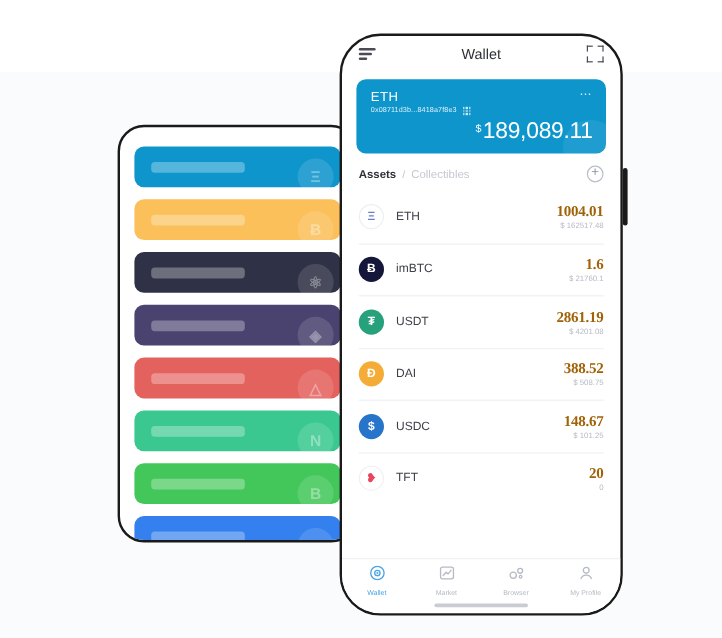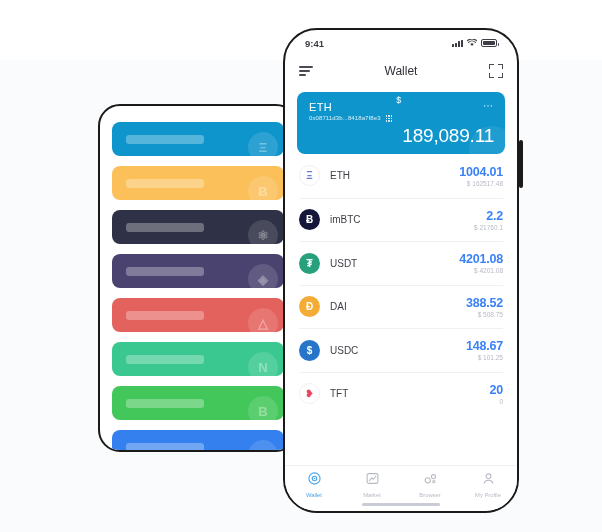--- a/index.html
+++ b/index.html
@@ -110,21 +110,21 @@
   .bc-addr-row { display: flex; align-items: center; gap: 5px; margin-top: 2px; }
   .bc-addr { font-size: 6px; color: rgba(255,255,255,0.85); letter-spacing: .1px; }
   .qr-mini { display: grid; grid-template-columns: repeat(3,1.6px); grid-gap: 1px; }
   .qr-mini i { display:block; width:1.6px; height:1.6px; background: rgba(255,255,255,0.8); }
   .bc-dots { position: absolute; right: 11px; top: 11px; font-size: 10px; color: rgba(255,255,255,0.85); letter-spacing: 1px; line-height: 6px; }
   .bc-amount-row {
     position: absolute; right: 11px; bottom: 7px;
     display: flex; align-items: flex-start;
   }
   .bc-cur { font-size: 9px; margin-top: 3px; margin-right: 1px; }
-  .bc-amount { font-size: 19px; font-weight: 500; letter-spacing: -.2px; margin-top: 33px; }
+  .bc-amount { font-size: 19px; font-weight: 500; letter-spacing: -.2px; }
   .bc-watermark {
     position: absolute; right: -10px; bottom: -18px;
     width: 46px; height: 46px; border-radius: 50%;
     background: rgba(255,255,255,0.08);
   }
 
   
   .tabs-row {
     display: flex; align-items: center; justify-content: space-between;
     padding: 10px 14px 7px 14px;
@@ -155,21 +155,21 @@
     overflow: hidden;
   }
   .coin-eth { background: #ffffff; border: 1px solid #eceef2; }
   .coin-imbtc { background: #15173a; }
   .coin-usdt { background: #26a17b; }
   .coin-dai { background: #f5ac37; }
   .coin-usdc { background: #2775ca; }
   .coin-tft { background: #ffffff; border: 1px solid #f3f0f1; }
   .asset-name { font-size: 10px; color: #3f4048; margin-left: 10px; }
   .asset-vals { margin-left: auto; text-align: right; }
-  .asset-amt { font-size: 12.5px; font-weight: bold; color: #3b82f6; letter-spacing: -.2px; }
+  .asset-amt { font-size: 12.5px; font-weight: bold; color: #a16207; letter-spacing: -.2px; font-family: Liberation Serif, serif; }
   .asset-fiat { font-size: 6.5px; color: #b6bac4; margin-top: 1px; }
 
   
   .tabbar {
     position: absolute; left: 0; right: 0; bottom: 0;
     height: 46px; border-top: 1px solid #f0f1f4;
     display: flex; align-items: flex-start; padding-top: 5px;
     background: #ffffff;
   }
   .tb-item { flex: 1; display: flex; flex-direction: column; align-items: center; gap: 3px; cursor: pointer; }
@@ -221,37 +221,20 @@
           <span class="ghost-bar"></span>
           <span class="ghost-glyph">L</span>
         </div>
       </div>
   </div>
 
   <div class="side-btn"></div>
 
   <div class="phone">
 
-    <div class="statusbar">
-      <span>9:41</span>
-      <span class="status-right">
-        <span class="sig">
-            <i></i>
-            <i></i>
-            <i></i>
-            <i></i>
-          </span>
-        <svg width="10" height="8" viewBox="0 0 10 8">
-          <path d="M5 7 L3.2 5.1 A2.6 2.6 0 0 1 6.8 5.1 Z" fill="#3d3d46"></path>
-          <path d="M1.6 3.4 A4.9 4.9 0 0 1 8.4 3.4" stroke="#3d3d46" stroke-width="1.1" fill="none" stroke-linecap="round"></path>
-          <path d="M0.4 1.7 A6.8 6.8 0 0 1 9.6 1.7" stroke="#3d3d46" stroke-width="1.1" fill="none" stroke-linecap="round"></path>
-        </svg>
-        <span class="batt"></span>
-      </span>
-    </div>
 
     <div class="navbar">
       <span class="burger">
           <i></i>
           <i></i>
           <i></i>
         </span>
       <span class="nav-title">Wallet</span>
       <span class="scan">
           <span></span>
@@ -278,43 +261,51 @@
             <i></i>
         </span>
       </div>
       <div class="bc-dots">⋯</div>
       <div class="bc-amount-row">
         <span class="bc-cur">$</span>
         <span class="bc-amount">189,089.11</span>
       </div>
     </div>
 
+    <div class="tabs-row">
+      <span class="tabs-left">
+        <span class="tab-on">Assets</span>
+        <span class="tab-sep">/</span>
+        <span class="tab-off">Collectibles</span>
+      </span>
+      <span class="plus-btn">+</span>
+    </div>
 
     <div class="assets" id="asset-list">
         <div class="asset-row">
           <span class="coin coin-eth" style="color:#6b7fc7">Ξ</span>
           <span class="asset-name">ETH</span>
           <span class="asset-vals">
             <span class="asset-amt" style="display:block">1004.01</span>
             <span class="asset-fiat" style="display:block">$ 162517.48</span>
           </span>
         </div>
         <div class="asset-row">
           <span class="coin coin-imbtc" style="color:#ffffff">Ƀ</span>
           <span class="asset-name">imBTC</span>
           <span class="asset-vals">
-            <span class="asset-amt" style="display:block">2.2</span>
+            <span class="asset-amt" style="display:block">1.6</span>
             <span class="asset-fiat" style="display:block">$ 21760.1</span>
           </span>
         </div>
         <div class="asset-row">
           <span class="coin coin-usdt" style="color:#ffffff">₮</span>
           <span class="asset-name">USDT</span>
           <span class="asset-vals">
-            <span class="asset-amt" style="display:block">4201.08</span>
+            <span class="asset-amt" style="display:block">2861.19</span>
             <span class="asset-fiat" style="display:block">$ 4201.08</span>
           </span>
         </div>
         <div class="asset-row">
           <span class="coin coin-dai" style="color:#ffffff">Ð</span>
           <span class="asset-name">DAI</span>
           <span class="asset-vals">
             <span class="asset-amt" style="display:block">388.52</span>
             <span class="asset-fiat" style="display:block">$ 508.75</span>
           </span>

